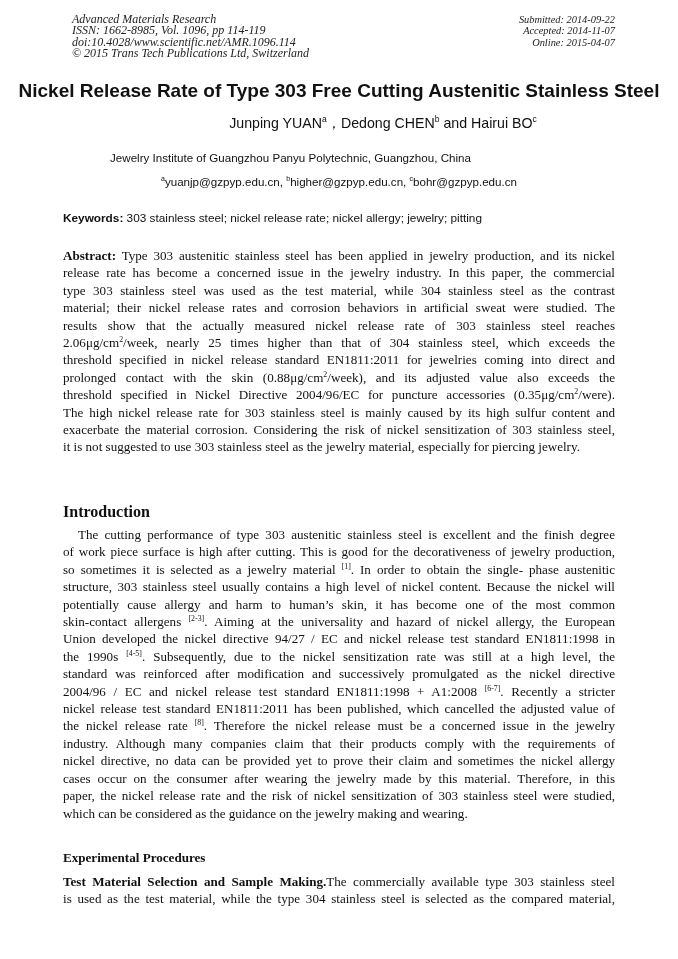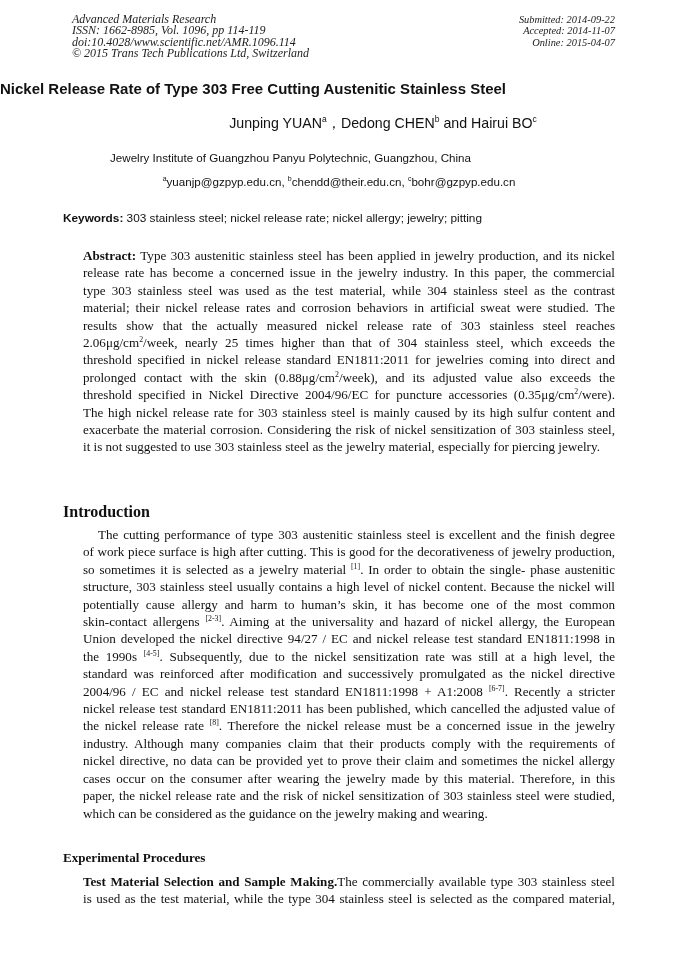--- a/index.html
+++ b/index.html
@@ -1,34 +1,34 @@
 <!DOCTYPE html>
 <html><head>
 <meta charset="utf-8">
 <style>
   html, body { margin: 0; padding: 0; background: #ffffff; }
   body { width: 678px; height: 959px; position: relative; overflow: hidden; color: #111; }
   .page { position: absolute; left: 0; top: 0; width: 678px; height: 959px; }
   .hdr-left { position: absolute; left: 72px; top: 14px; font-family: "Liberation Serif", serif; font-style: italic; font-size: 12px; line-height: 11.3px; color: #222; }
   .hdr-right { position: absolute; right: 63px; top: 14px; text-align: right; font-family: "Liberation Serif", serif; font-style: italic; font-size: 10.4px; line-height: 11.3px; color: #222; }
-  .title { position: absolute; left: 0; width: 678px; top: 80px; text-align: left; font-family: "Liberation Sans", sans-serif; font-weight: bold; font-size: 15px; color: #111; }
+  .title { position: absolute; left: 0; width: 678px; top: 80px; text-align: center; font-family: "Liberation Sans", sans-serif; font-weight: bold; font-size: 19px; color: #111; }
   .authors { position: absolute; left: 0; width: 678px; top: 114px; text-align: center; font-family: "Liberation Sans", sans-serif; font-size: 14.2px; color: #111; margin-left: 44px; }
   .authors sup, .emails sup { font-size: 0.6em; vertical-align: 0.7em; line-height: 0; }
   .affil { position: absolute; left: 0; width: 581px; top: 151px; text-align: center; font-family: "Liberation Sans", sans-serif; font-size: 11.6px; color: #111; }
   .emails { position: absolute; left: 0; width: 678px; top: 175px; text-align: center; font-family: "Liberation Sans", sans-serif; font-size: 11.6px; color: #111; }
   .keywords { position: absolute; left: 63px; top: 211px; font-family: "Liberation Sans", sans-serif; font-size: 11.8px; color: #111; white-space: nowrap; }
   .keywords b { font-weight: bold; }
   .body-text { position: absolute; left: 63px; width: 552px; font-family: "Liberation Serif", serif; font-size: 13.1px; line-height: 17.4px; text-align: justify; color: #111; }
   .body-text sup { font-size: 0.6em; vertical-align: 0.6em; line-height: 0; }
   .abstract { top: 247px; }
   .intro-h { position: absolute; left: 63px; top: 503px; font-family: "Liberation Serif", serif; font-weight: bold; font-size: 16px; color: #111; }
   .intro { top: 526px; text-indent: 15px; }
   .exp-h { position: absolute; left: 63px; top: 850px; font-family: "Liberation Serif", serif; font-weight: bold; font-size: 13.1px; color: #111; }
   .exp { top: 873px; }
-  .line { display: block; text-align-last: justify; white-space: nowrap; margin-left: 20px; }
+  .line { display: block; text-align-last: justify; white-space: nowrap; }
   .line.last { text-align-last: left; }
   .body-text .line { text-indent: 0; }
   .intro .line.first { padding-left: 15px; }
 </style>
 </head>
 <body>
 
 <div class="page">
 
   <div class="hdr-left">
@@ -46,21 +46,21 @@
 
   <div class="title">Nickel Release Rate of Type 303 Free Cutting Austenitic Stainless Steel</div>
 
   <div class="authors">
     <span>Junping YUAN</span><sup>a</sup><span>，</span><span>Dedong CHEN</span><sup>b</sup><span> and </span><span>Hairui BO</span><sup>c</sup>
   </div>
 
   <div class="affil">Jewelry Institute of Guangzhou Panyu Polytechnic, Guangzhou, China</div>
 
   <div class="emails">
-    <sup>a</sup><span>yuanjp@gzpyp.edu.cn</span><span>, </span><sup>b</sup><span>chendd@their.edu.cn</span><span>, </span><sup>c</sup><span>bohr@gzpyp.edu.cn</span>
+    <sup>a</sup><span>yuanjp@gzpyp.edu.cn</span><span>, </span><sup>b</sup><span>higher@gzpyp.edu.cn</span><span>, </span><sup>c</sup><span>bohr@gzpyp.edu.cn</span>
   </div>
 
   <div class="keywords">
     <b>Keywords:</b><span> 303 stainless steel; nickel release rate; nickel allergy; jewelry; pitting</span>
   </div>
 
   <div class="body-text abstract" id="abstract-block">
       <span class="line"><b>Abstract:</b><span> Type 303 austenitic stainless steel has been applied in jewelry production, and its nickel</span></span>
       <span class="line"><span>release rate has become a concerned issue in the jewelry industry. In this paper, the commercial</span></span>
       <span class="line"><span>type 303 stainless steel was used as the test material, while 304 stainless steel as the contrast</span></span>

